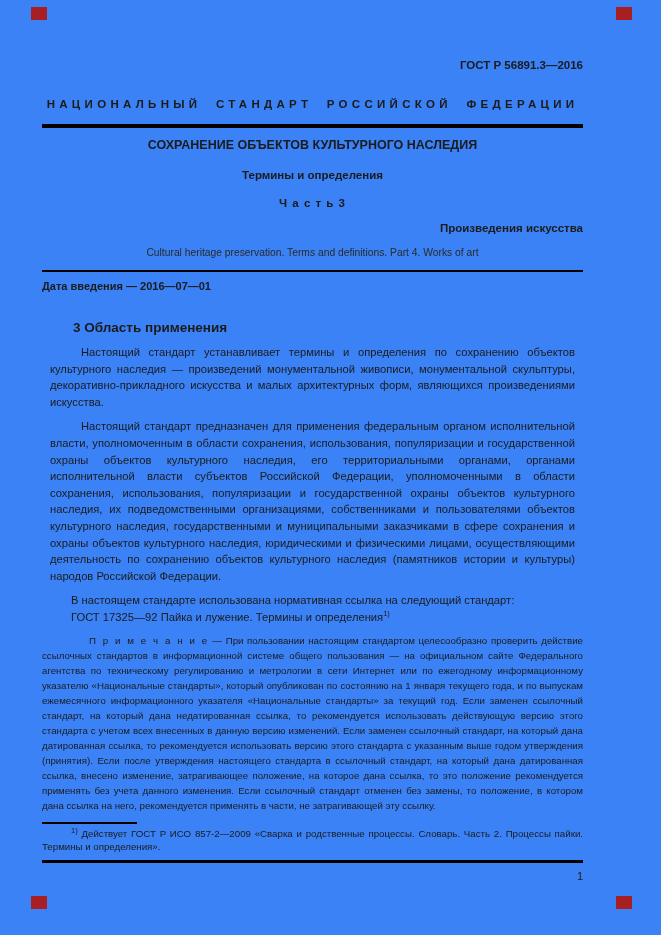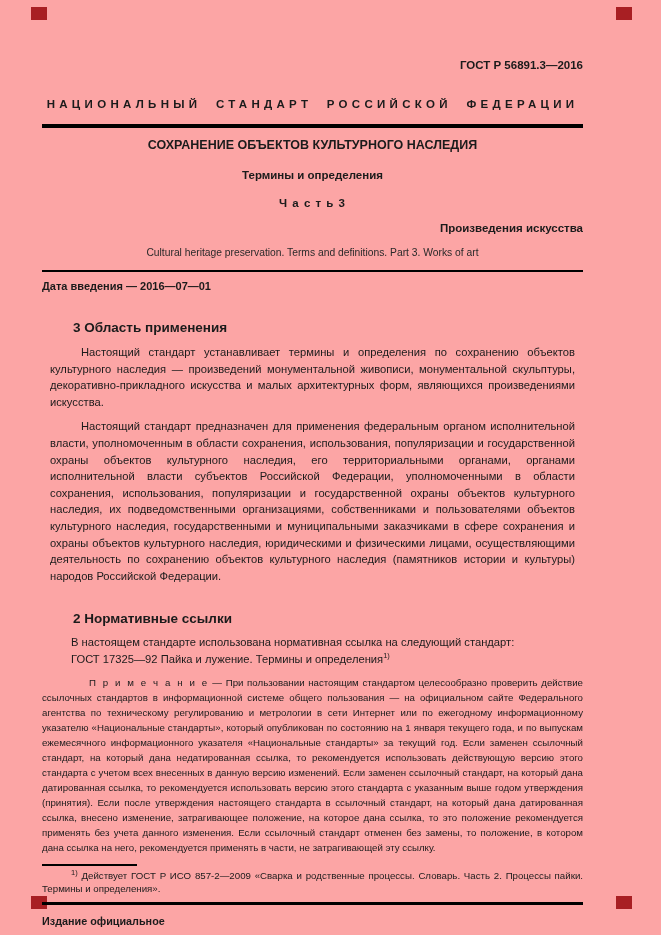--- a/index.html
+++ b/index.html
@@ -1,19 +1,19 @@
 <!DOCTYPE html>
 <html><head>
 <meta charset="utf-8">
 <style>
   html,body{margin:0;padding:0;background:#ffffff;}
   .page{
     position:relative;
     width:661px;height:935px;
-    background:#fca5a5;
+    background:#3b82f6;
     font-family:"Liberation Sans",sans-serif;
     color:#1b1b1b;
     overflow:hidden;
   }
   .corner-mark{
     position:absolute;
     width:16px;height:13px;
     background:#a81f23;
   }
   .cm-tl{left:31px;top:7px;}
@@ -132,53 +132,51 @@
 
     <div class="banner">НАЦИОНАЛЬНЫЙ СТАНДАРТ РОССИЙСКОЙ ФЕДЕРАЦИИ</div>
 
     <div class="rule-thick"></div>
 
     <div class="title-block">
       <div class="title-main">СОХРАНЕНИЕ ОБЪЕКТОВ КУЛЬТУРНОГО НАСЛЕДИЯ</div>
       <div class="title-terms">Термины и определения</div>
       <div class="title-part">Ч а с т ь   3</div>
       <div class="title-part-name">Произведения искусства</div>
-      <div class="title-english">Cultural heritage preservation. Terms and definitions. Part 3. Works of art</div>
+      <div class="title-english">Cultural heritage preservation. Terms and definitions. Part 4. Works of art</div>
     </div>
 
     <div class="rule-thin"></div>
 
     <div class="effective-date">Дата введения — 2016—07—01</div>
 
     <div class="section-heading">3 Область применения</div>
 
     <div class="body-text">
       <p>Настоящий стандарт устанавливает термины и определения по сохранению объектов культурного наследия — произведений монументальной живописи, монументальной скульптуры, декоративно-прикладного искусства и малых архитектурных форм, являющихся произведениями искусства.</p>
       <p>Настоящий стандарт предназначен для применения федеральным органом исполнительной власти, уполномоченным в области сохранения, использования, популяризации и государственной охраны объектов культурного наследия, его территориальными органами, органами исполнительной власти субъектов Российской Федерации, уполномоченными в области сохранения, использования, популяризации и государственной охраны объектов культурного наследия, их подведомственными организациями, собственниками и пользователями объектов культурного наследия, государственными и муниципальными заказчиками в сфере сохранения и охраны объектов культурного наследия, юридическими и физическими лицами, осуществляющими деятельность по сохранению объектов культурного наследия (памятников истории и культуры) народов Российской Федерации.</p>
     </div>
 
-    <div class="section-heading">2 Нормативные ссылки</div>
 
     <div class="refs-lines">
       <div class="line">В настоящем стандарте использована нормативная ссылка на следующий стандарт:</div>
       <div class="line"><span>ГОСТ 17325—92 Пайка и лужение. Термины и определения</span><sup class="fn">1)</sup></div>
     </div>
 
     <div class="note">
       <span class="note-label">П р и м е ч а н и е</span>
       <span>— При пользовании настоящим стандартом целесообразно проверить действие ссылочных стандартов в информационной системе общего пользования — на официальном сайте Федерального агентства по техническому регулированию и метрологии в сети Интернет или по ежегодному информационному указателю «Национальные стандарты», который опубликован по состоянию на 1 января текущего года, и по выпускам ежемесячного информационного указателя «Национальные стандарты» за текущий год. Если заменен ссылочный стандарт, на который дана недатированная ссылка, то рекомендуется использовать действующую версию этого стандарта с учетом всех внесенных в данную версию изменений. Если заменен ссылочный стандарт, на который дана датированная ссылка, то рекомендуется использовать версию этого стандарта с указанным выше годом утверждения (принятия). Если после утверждения настоящего стандарта в ссылочный стандарт, на который дана датированная ссылка, внесено изменение, затрагивающее положение, на которое дана ссылка, то это положение рекомендуется применять без учета данного изменения. Если ссылочный стандарт отменен без замены, то положение, в котором дана ссылка на него, рекомендуется применять в части, не затрагивающей эту ссылку.</span>
     </div>
 
     <div class="footnote-rule"></div>
 
     <div class="footnote">
       <sup class="fn">1)</sup>
       <span>Действует ГОСТ Р ИСО 857-2—2009 «Сварка и родственные процессы. Словарь. Часть 2. Процессы пайки. Термины и определения».</span>
     </div>
 
     <div class="rule-bottom"></div>
 
-    <div class="official">Издание официальное</div>
 
     <div class="page-number">1</div>
 
   </div>
 </div>
 
 </body></html>

